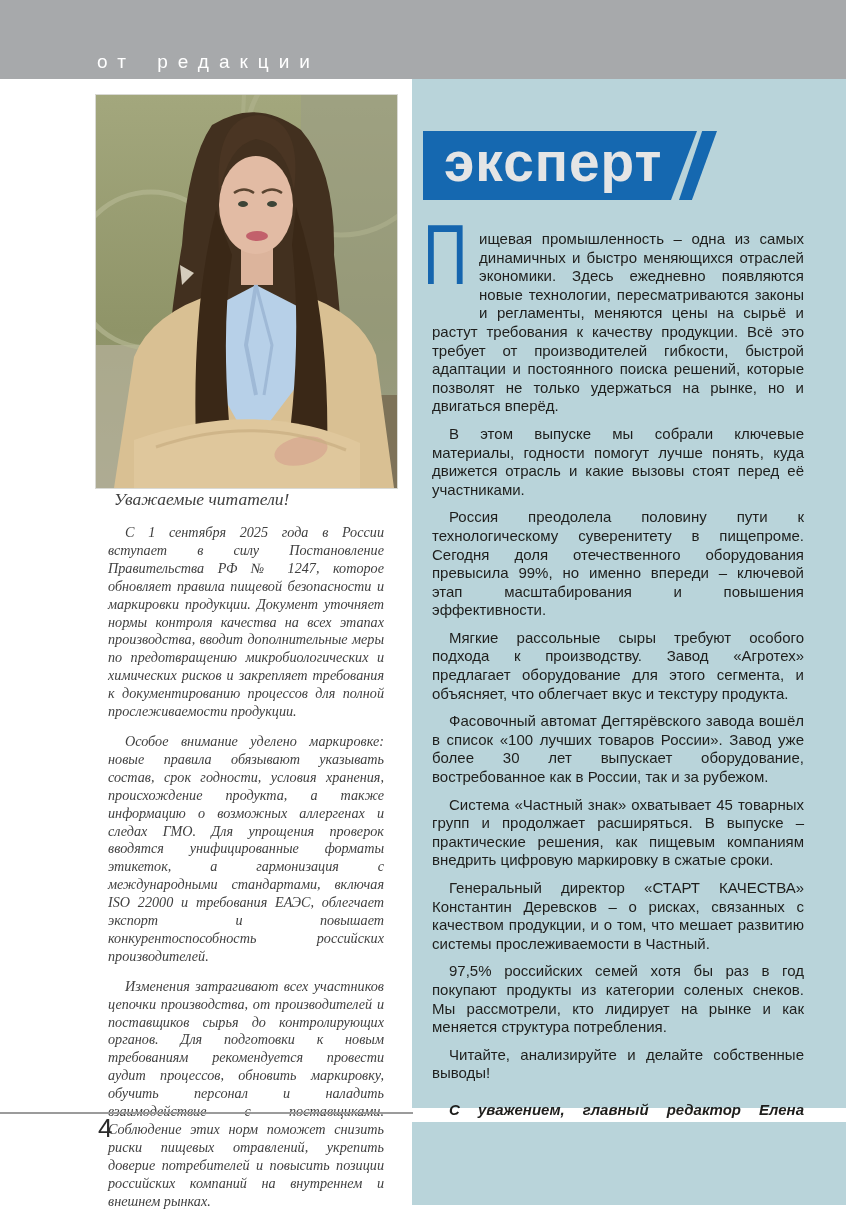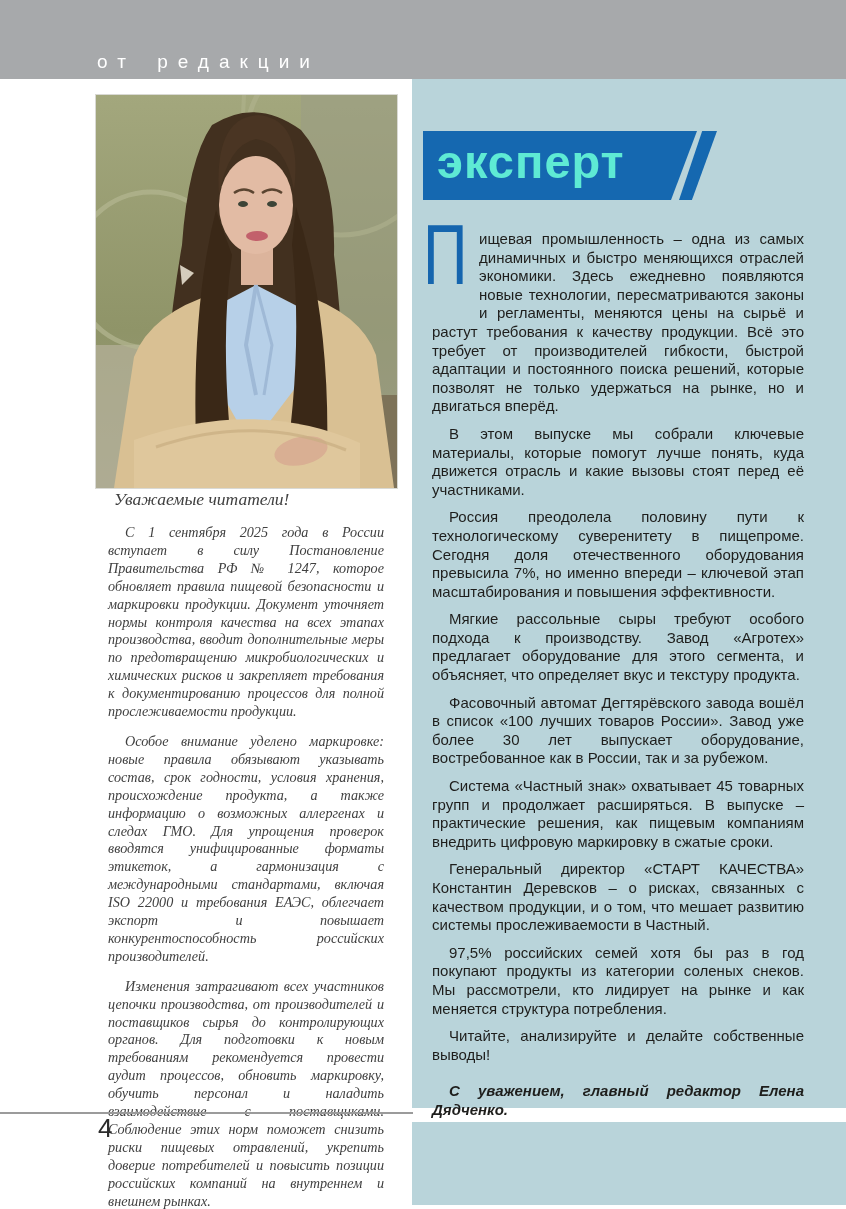--- a/index.html
+++ b/index.html
@@ -10,22 +10,22 @@
   .topbar{position:absolute;left:0;top:0;width:846px;height:79px;background:#a7a9ab;}
   .section-label{position:absolute;left:97px;bottom:6px;color:#ffffff;font-size:19px;
         letter-spacing:10px;word-spacing:6px;font-weight:400;}
 
   
   .right-col{position:absolute;left:412px;top:79px;width:434px;height:1029px;background:#b9d4da;}
   .logo-line1{position:absolute;left:18px;top:11px;font-size:37px;font-weight:bold;
         color:#141210;letter-spacing:0.5px;line-height:40px;white-space:nowrap;margin-top:45px;}
   .logo-box{position:absolute;left:11px;top:52px;width:274px;height:69px;background:#1568b0;
         clip-path:polygon(0 0,100% 0,calc(100% - 26px) 100%,0 100%);}
-  .logo-box span{display:block;color:#5eead4;font-size:47px;font-weight:bold;line-height:62px;
-        padding-left:14px;letter-spacing:1px;}
+  .logo-box span{display:block;color:#e5e5e5;font-size:55px;font-weight:bold;line-height:62px;
+        padding-left:21px;letter-spacing:1px;}
   .logo-sliver{position:absolute;left:267px;top:52px;width:38px;height:69px;background:#1568b0;
         clip-path:polygon(61% 0,100% 0,34% 100%,0 100%);}
 
   .intro{position:absolute;left:11px;top:142px;width:390px;}
   .intro p{margin:9px;font-size:15px;line-height:18.6px;text-align:justify;text-indent:17px;}
   .intro p.first{text-indent:0;}
   .dropfloat{float:left;width:56px;height:92px;}
   .dropcap{font-size:86px;line-height:66px;font-weight:400;color:#1565ae;
         transform:scaleX(.72);transform-origin:left top;}
   .signature{margin-top:18px !important;font-weight:bold;font-style:italic;text-indent:17px;}
@@ -56,23 +56,23 @@
     <div class="logo-box">
       <span>эксперт</span>
     </div>
     <div class="logo-sliver"></div>
 
     <div class="intro">
       <div class="dropfloat">
         <div class="dropcap">П</div>
       </div>
       <p class="first">ищевая промышленность – одна из самых динамичных и быстро меняющихся отраслей экономики. Здесь ежедневно появляются новые технологии, пересматриваются законы и регламенты, меняются цены на сырьё и растут требования к качеству продукции. Всё это требует от производителей гибкости, быстрой адаптации и постоянного поиска решений, которые позволят не только удержаться на рынке, но и двигаться вперёд.</p>
-      <p>В этом выпуске мы собрали ключевые материалы, которые помогут лучше понять, куда движется отрасль и какие вызовы стоят перед её участниками.</p>
-      <p>Россия преодолела половину пути к технологическому суверенитету в пищепроме. Сегодня доля отечественного оборудования превысила 7%, но именно впереди – ключевой этап масштабирования и повышения эффективности.</p>
-      <p>Мягкие рассольные сыры требуют особого подхода к производству. Завод «Агротех» предлагает оборудование для этого сегмента, и объясняет, что определяет вкус и текстуру продукта.</p>
+      <p>В этом выпуске мы собрали ключевые материалы, годности помогут лучше понять, куда движется отрасль и какие вызовы стоят перед её участниками.</p>
+      <p>Россия преодолела половину пути к технологическому суверенитету в пищепроме. Сегодня доля отечественного оборудования превысила 99%, но именно впереди – ключевой этап масштабирования и повышения эффективности.</p>
+      <p>Мягкие рассольные сыры требуют особого подхода к производству. Завод «Агротех» предлагает оборудование для этого сегмента, и объясняет, что облегчает вкус и текстуру продукта.</p>
       <p>Фасовочный автомат Дегтярёвского завода вошёл в список «100 лучших товаров России». Завод уже более 30 лет выпускает оборудование, востребованное как в России, так и за рубежом.</p>
       <p>Система «Частный знак» охватывает 45 товарных групп и продолжает расширяться. В выпуске – практические решения, как пищевым компаниям внедрить цифровую маркировку в сжатые сроки.</p>
       <p>Генеральный директор «СТАРТ КАЧЕСТВА» Константин Деревсков – о рисках, связанных с качеством продукции, и о том, что мешает развитию системы прослеживаемости в Частный.</p>
       <p>97,5% российских семей хотя бы раз в год покупают продукты из категории соленых снеков. Мы рассмотрели, кто лидирует на рынке и как меняется структура потребления.</p>
       <p>Читайте, анализируйте и делайте собственные выводы!</p>
       <p class="signature">С уважением, главный редактор Елена Дядченко.</p>
     </div>
   </div>
 
   <div class="photo">

